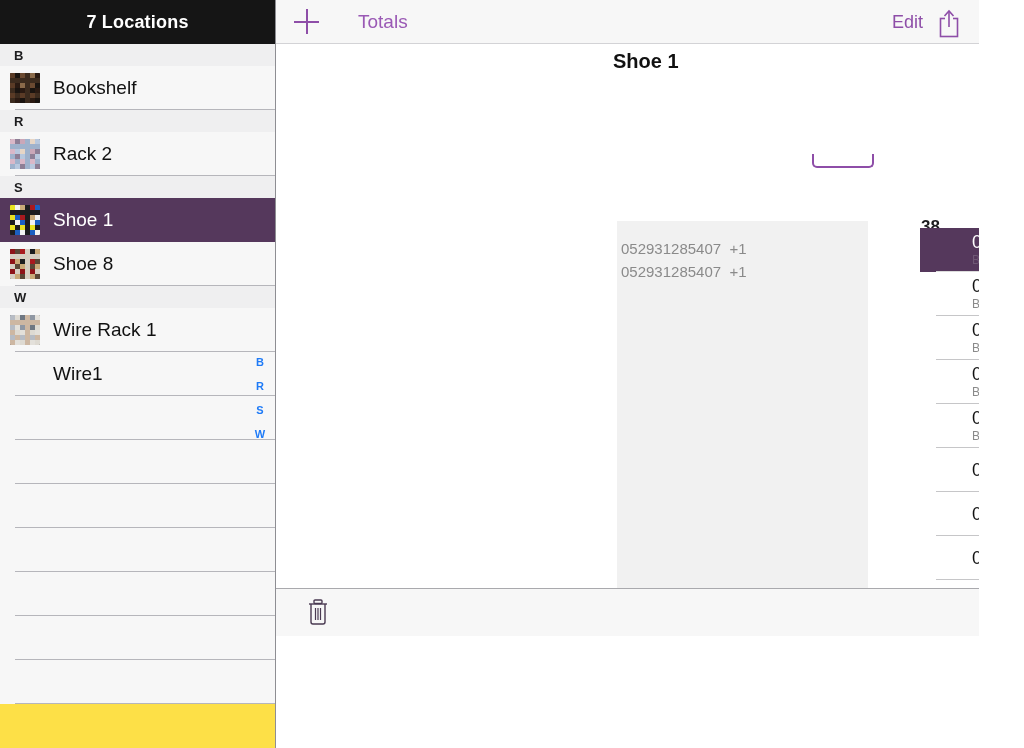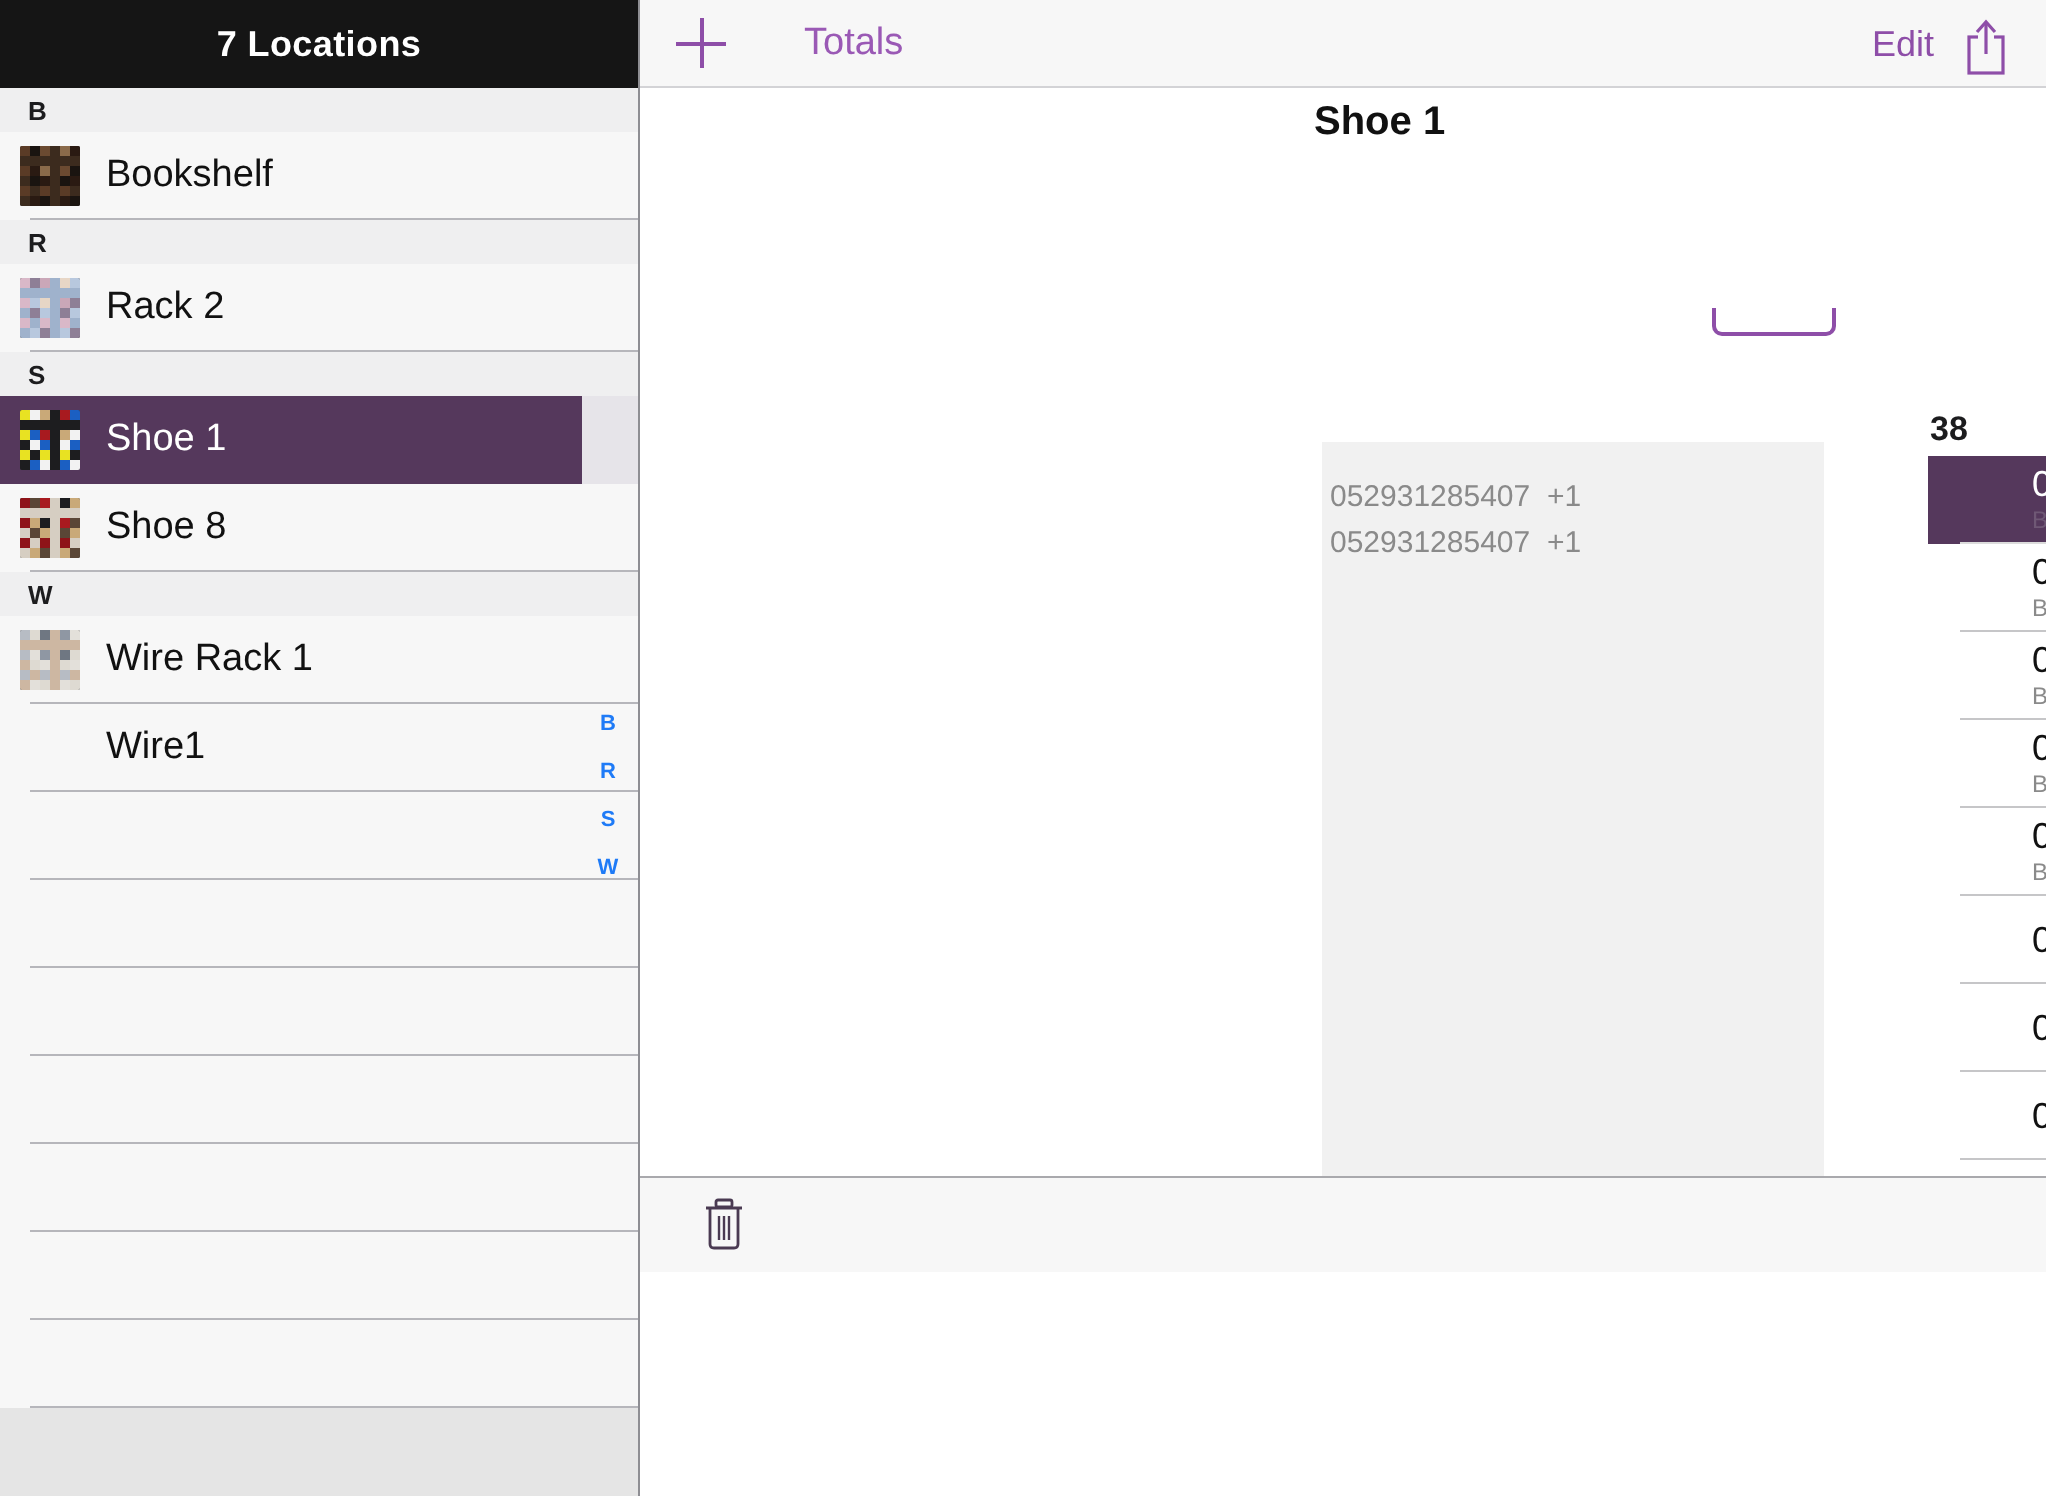--- a/index.html
+++ b/index.html
@@ -13,23 +13,23 @@
   .app {
     position: relative;
     width: 1024px;
     height: 748px;
     display: flex;
   }
 
   
   .sidebar {
     position: relative;
-    width: 320px;
+    width: 276px;
     height: 748px;
-    background: #e5e5e5;
+    background: #fde047;
     border-right: 1px solid #8e8e93;
     box-sizing: border-box;
     overflow: hidden;
   }
   .sidebar-header {
     height: 44px;
     background: #151515;
     color: #ffffff;
     display: flex;
     align-items: center;
@@ -244,21 +244,21 @@
     font-size: 15px;
     color: #8a8a8a;
     padding-left: 4px;
     line-height: 23px;
     white-space: pre;
   }
   .logpane .inner { padding-top: 16px; }
 
   .total-count {
     position: absolute;
-    left: 645px; top: 205px;
+    left: 645px; top: 217px;
     font-size: 17px;
     font-weight: bold;
     color: #1c1c1e;
   }
 
   .table {
     position: absolute;
     left: 644px; top: 228px;
     width: 360px;
     height: 520px;

